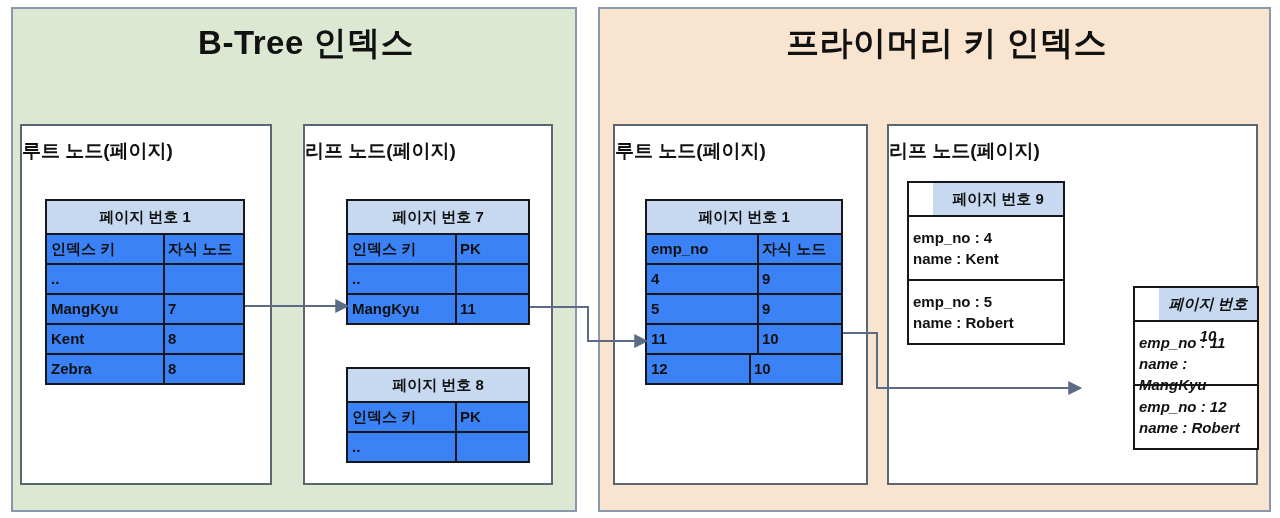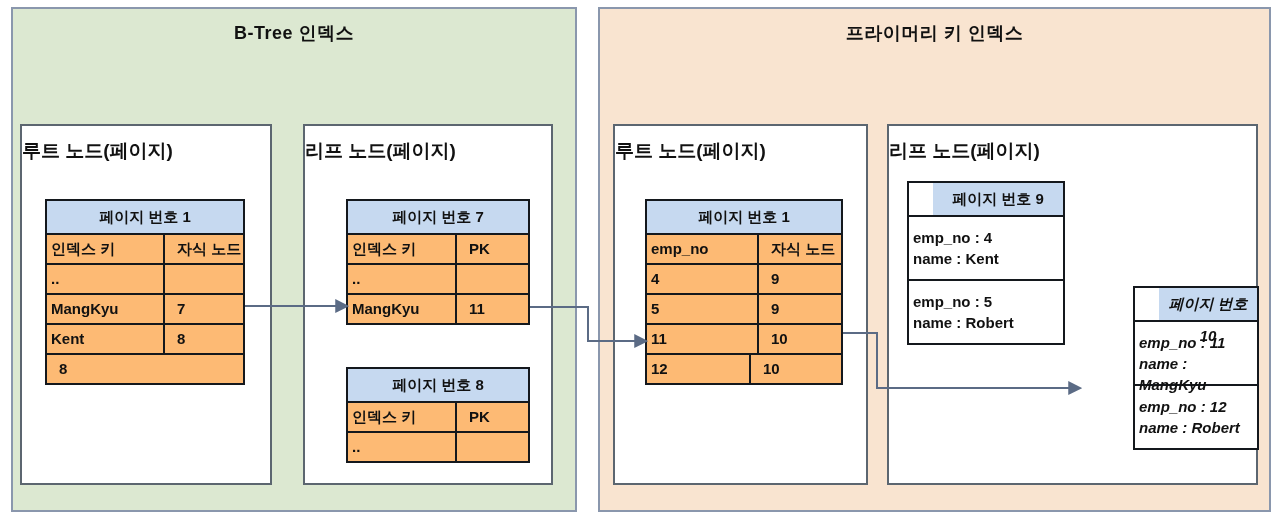--- a/index.html
+++ b/index.html
@@ -7,32 +7,32 @@
     --panel-orange:#f9e4d0;
     --hdr-blue:#c6d9f0;
     --arrow-color:#5b6b85;
   }
   *{margin:0;padding:0;box-sizing:border-box;}
   body{background:#fff;font-family:"Liberation Sans","DejaVu Sans",sans-serif;color:#111;}
   .canvas{position:relative;width:1280px;height:518px;background:#fff;overflow:hidden;}
   .panel{position:absolute;border:2px solid #8a97ad;}
   .panel-green{background:var(--panel-green);}
   .panel-orange{background:var(--panel-orange);}
-  .panel-title{position:absolute;left:0;width:100%;top:12px;text-align:center;
-    font-size:18px;font-weight:bold;letter-spacing:0.5px;}
+  .panel-title{position:absolute;left:12px;width:100%;top:12px;text-align:center;
+    font-size:33px;font-weight:bold;letter-spacing:0.5px;}
   .node-box{position:absolute;background:#fff;border:2px solid #5c6670;}
   .node-label{position:absolute;left:0;width:100%;top:12px;text-align:left;
     font-size:19px;font-weight:bold;}
-  .ptable{position:absolute;background:#fdba74;border:2px solid #14181d;}
+  .ptable{position:absolute;background:#3b82f6;border:2px solid #14181d;}
   .pt-head{height:32px;line-height:32px;text-align:center;font-weight:bold;
     font-size:15px;background:var(--hdr-blue);}
   .pt-row{display:flex;height:30px;border-top:2px solid #14181d;
     font-weight:bold;font-size:15px;line-height:27px;}
   .pt-c1{border-right:2px solid #14181d;padding-left:4px;}
-  .pt-c2{flex:1;padding-left:12px;}
+  .pt-c2{flex:1;padding-left:3px;}
   .pcard{position:absolute;background:#fff;border:2px solid #14181d;}
   .pc-head{height:32px;line-height:32px;text-align:center;font-weight:bold;
     font-size:15px;background:var(--hdr-blue);margin-left:24px;}
   .pc-cell{height:64px;border-top:2px solid #14181d;padding:10px 0 0 4px;
     font-weight:bold;font-size:15px;line-height:21px;}
   .arrows{position:absolute;left:0;top:0;width:1280px;height:518px;pointer-events:none;}
   .arrow-line{stroke:var(--arrow-color);stroke-width:2;fill:none;}
 </style>
 </head>
 <body>
@@ -58,20 +58,21 @@
     </div>
     <div class="pt-row">
       <div class="pt-c1" style="width:118px;">MangKyu</div>
       <div class="pt-c2">7</div>
     </div>
     <div class="pt-row">
       <div class="pt-c1" style="width:118px;">Kent</div>
       <div class="pt-c2">8</div>
     </div>
     <div class="pt-row">
+      <div class="pt-c1" style="width:118px;">Zebra</div>
       <div class="pt-c2">8</div>
     </div>
   </div>
 
   <div class="node-box" style="left:303px;top:124px;width:250px;height:361px;">
     <div class="node-label">리프 노드(페이지)</div>
   </div>
   <div class="ptable" style="left:346px;top:199px;width:184px;">
     <div class="pt-head">페이지 번호 7</div>
     <div class="pt-row">

